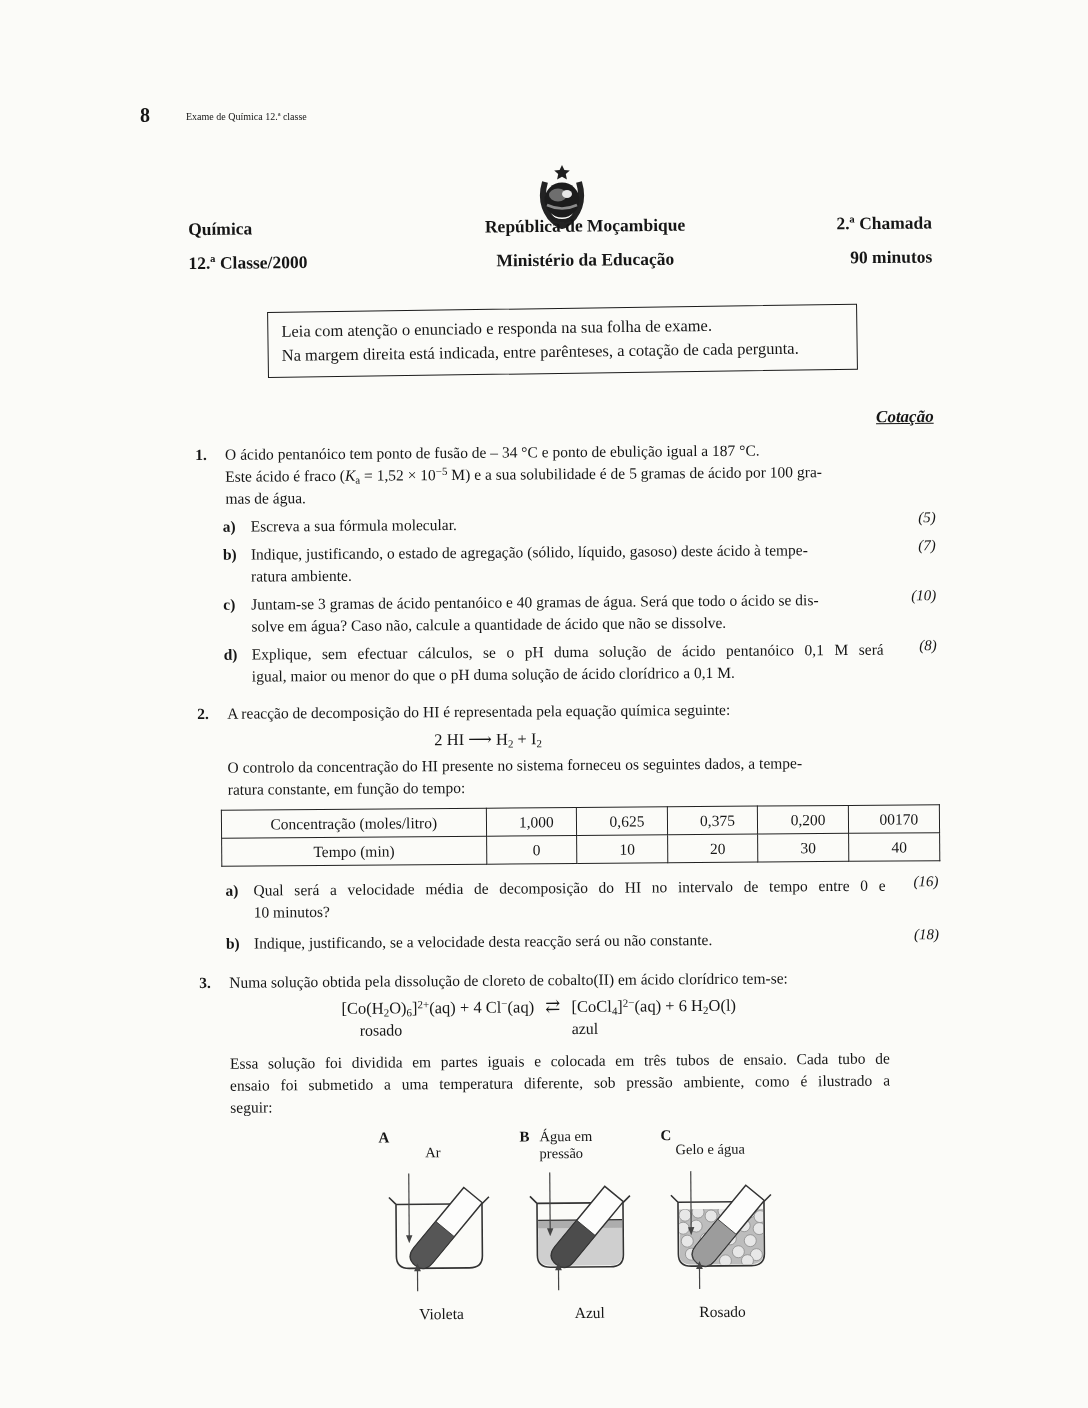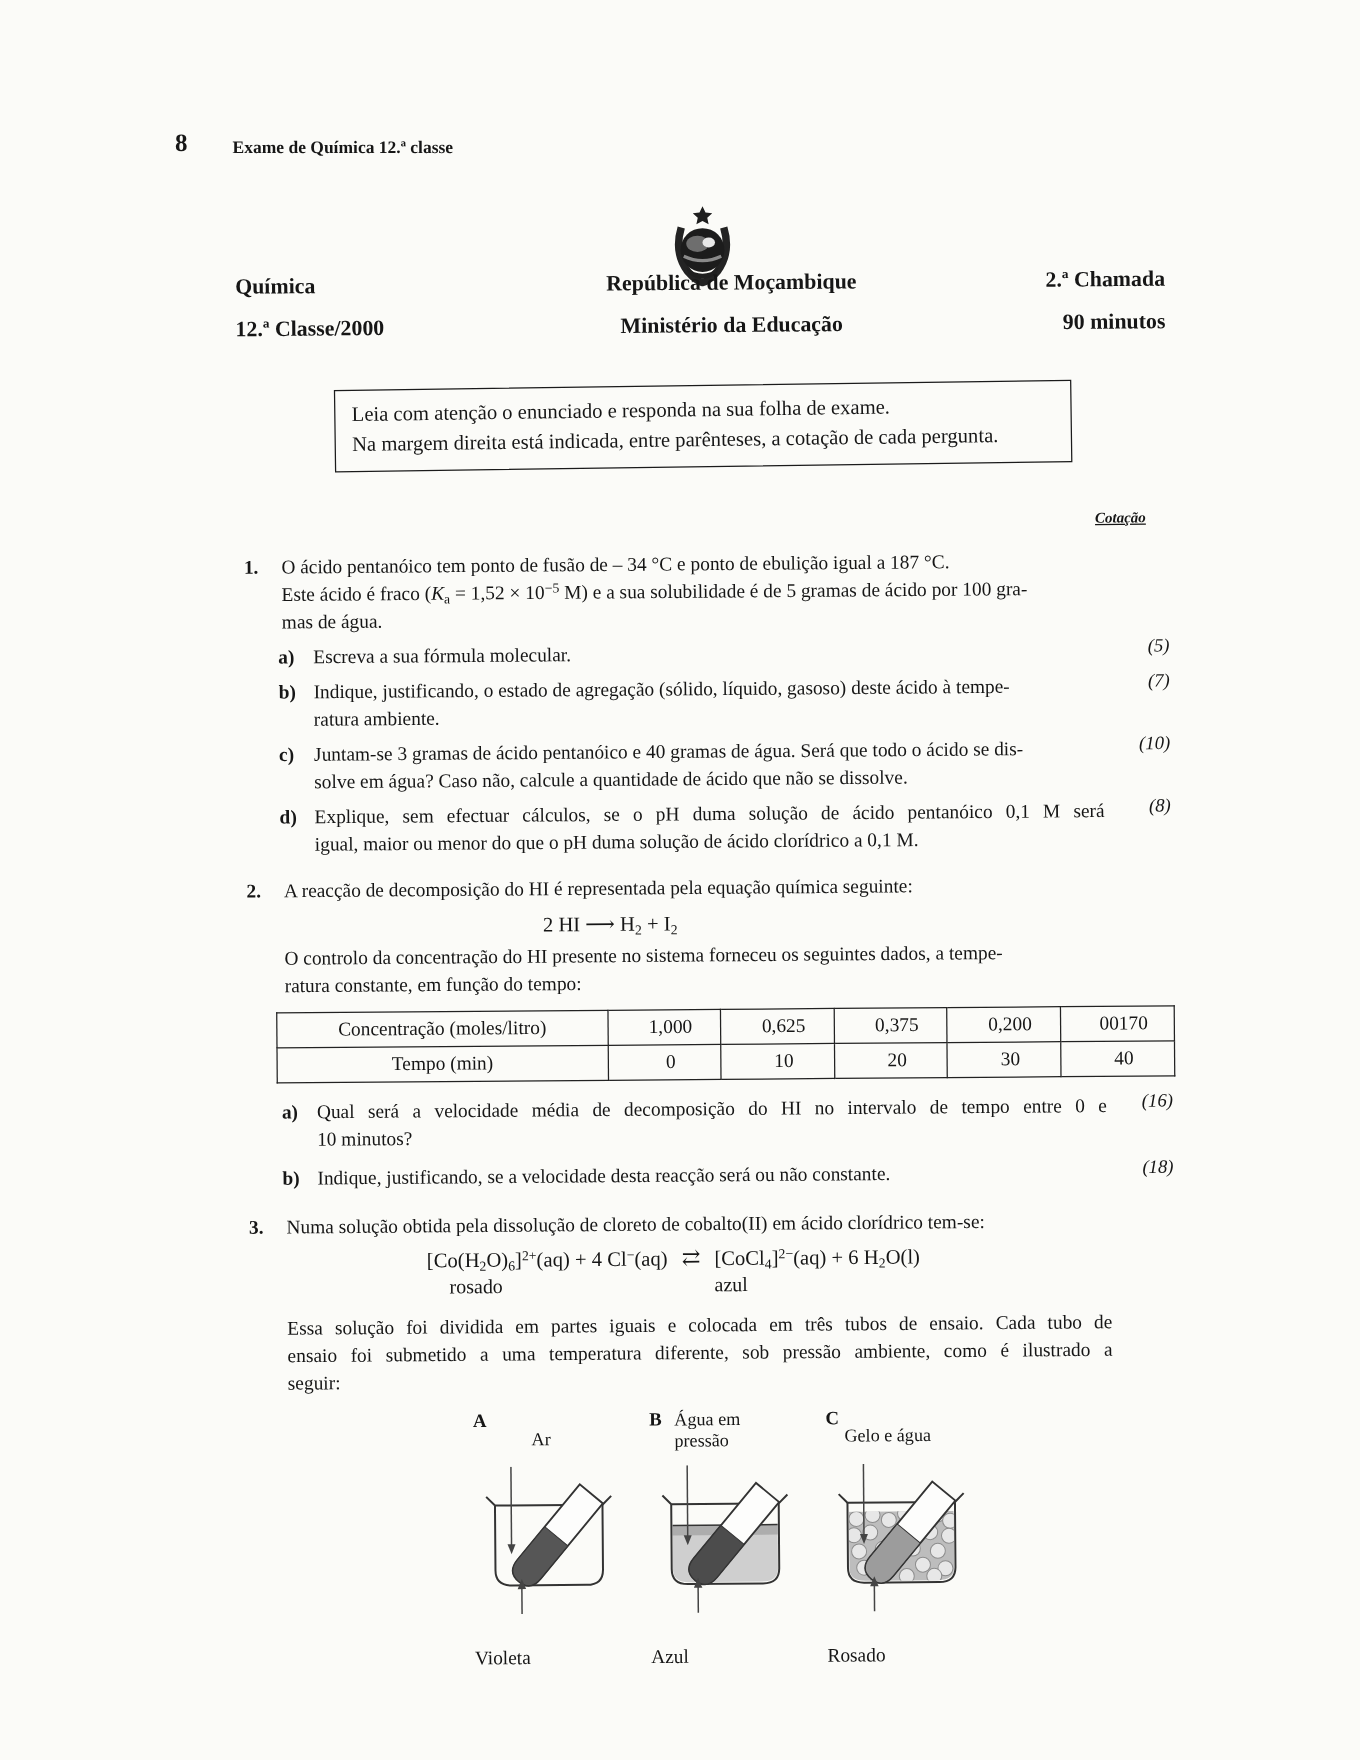--- a/index.html
+++ b/index.html
@@ -4,40 +4,40 @@
 <style>
   html,body{margin:0;padding:0;background:#e8e8e6;}
   .page{
     position:relative;width:1088px;height:1408px;margin:0 auto;
     background:#fbfbf8;color:#161616;
     font-family:"Liberation Serif","DejaVu Serif",serif;
     overflow:hidden;
   }
   
   .pg-num{position:absolute;left:140px;top:104px;font-size:20px;font-weight:bold;}
-  .pg-title{position:absolute;left:186px;top:111px;font-size:14px;font-weight:bold;}
+  .pg-title{position:absolute;left:186px;top:111px;font-size:10px;font-weight:normal;}
   
   .emblem{position:absolute;left:538px;top:164px;}
   
   .hdr{position:absolute;left:188px;top:219px;width:744px;transform:rotate(-0.5deg);transform-origin:left top;}
   .hdr-row{display:flex;justify-content:space-between;height:34px;}
   .hdr-l{width:220px;text-align:left;font-size:17.5px;font-weight:bold;}
   .hdr-c{flex:1;text-align:center;font-size:17.5px;font-weight:bold;}
   .hdr-r{width:170px;text-align:right;font-size:17.5px;font-weight:bold;}
   
   .notice{
     position:absolute;left:268px;top:312px;width:562px;
     border:1.6px solid #1b1b1b;padding:7px 13px 9px 13px;
     font-size:16.5px;line-height:24px;
     transform:rotate(-0.8deg);transform-origin:left bottom;
     background:#fbfbf8;
   }
   
   .cotacao{
-    position:absolute;left:876px;top:407px;font-size:12px;
+    position:absolute;left:876px;top:407px;font-size:17px;
     font-weight:bold;font-style:italic;text-decoration:underline;
     transform:rotate(-0.5deg);
   }
   
   .qwrap{position:absolute;left:195px;top:444px;width:742px;font-size:15.5px;line-height:22px;
     transform:rotate(-0.45deg);transform-origin:left top;}
   .q{position:absolute;left:0;width:742px;}
   .q1{top:0;} .q2{top:259px;} .q3{top:528px;}
   .qbody{padding-left:30px;position:relative;}
   .qnum{position:absolute;left:0;top:0;font-weight:bold;}
@@ -64,21 +64,21 @@
   .lab-rosado{left:160px;} .lab-azul{left:372px;}
   
   .figs{display:flex;gap:16px;margin:12px 0 0 178px;}
   .fig{width:125px;position:relative;}
   .fig-head{position:relative;height:44px;font-size:14.5px;line-height:17px;}
   .fig-letter{position:absolute;left:0;top:0;font-weight:bold;font-size:15px;}
   .fig-cond{position:absolute;}
   .fig-a .fig-cond{left:0;top:15px;width:62px;text-align:right;}
   .fig-b .fig-cond{left:20px;top:0;width:74px;text-align:left;}
   .fig-c .fig-cond{left:15px;top:14px;width:110px;text-align:left;}
-  .fig-cap{width:84px;text-align:left;font-size:15.5px;margin-top:16px;}
+  .fig-cap{width:84px;text-align:right;font-size:15.5px;margin-top:4px;}
 </style>
 </head>
 <body>
 
 <div class="page">
 
   <div class="pg-num">8</div>
   <div class="pg-title">Exame de Química 12.ª classe</div>
 
   <div class="emblem">

